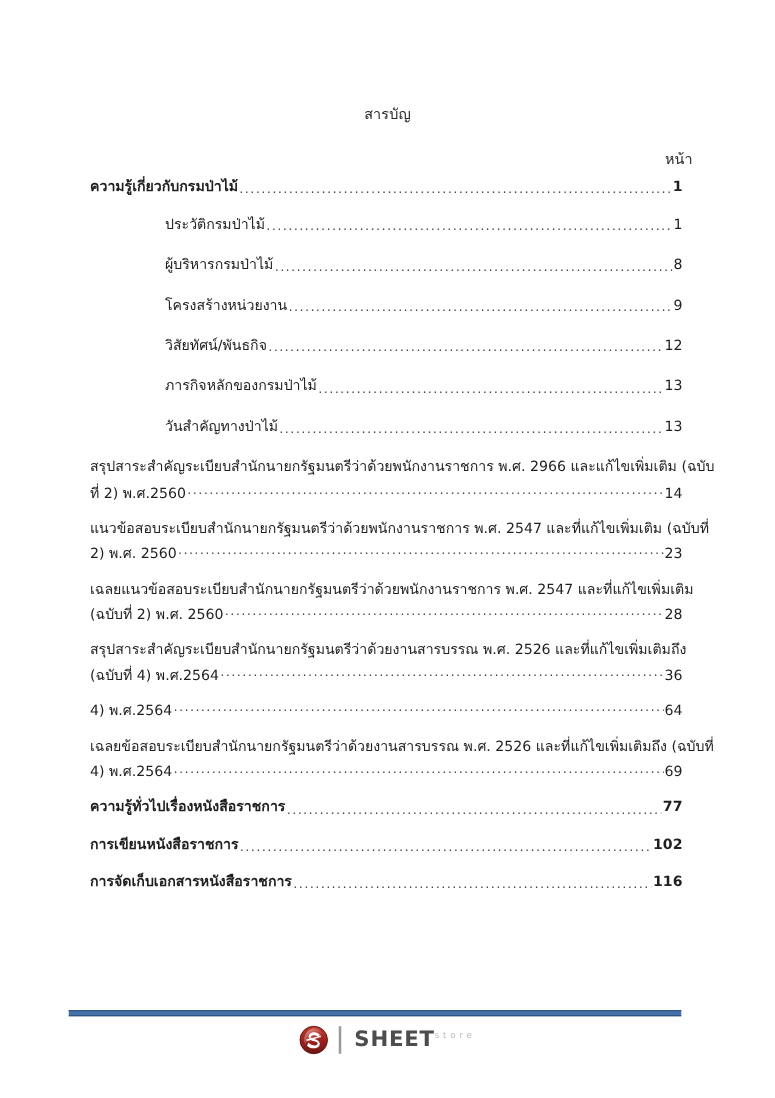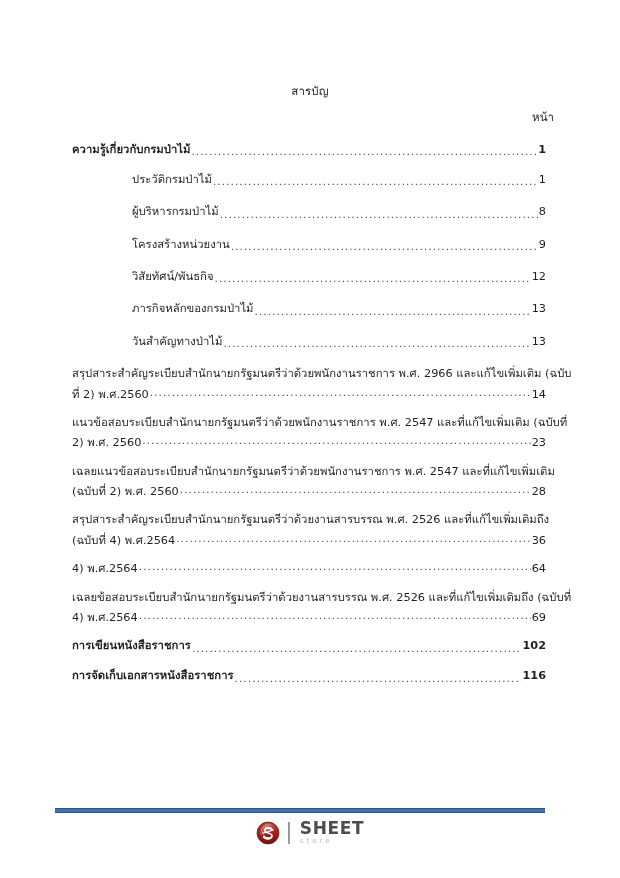--- a/index.html
+++ b/index.html
@@ -32,21 +32,21 @@
     width: 620px;
     text-align: center;
     font-size: 11.5px;
     color: #262626;
     letter-spacing: 0.1px;
   }
 
   
   .page-col-header {
     position: absolute;
-    top: 108px;
+    top: 118px;
     left: 0;
     width: 554px;
     text-align: right;
     font-size: 11.5px;
     color: #262626;
   }
 
   
   .toc {
     position: absolute;
@@ -158,21 +158,20 @@
   .logo-divider {
     width: 2px;
     height: 22px;
     background: #9a9a9a;
     flex: 0 0 auto;
     margin-left: 2px;
   }
 
   .logo-text {
     display: flex;
-    flex-direction: column;
     justify-content: center;
     line-height: 1;
     margin-left: 4px;
   }
 
   .logo-name {
     font-size: 17px;
     font-weight: bold;
     color: #4d4d4d;
     letter-spacing: 0.6px;
@@ -269,20 +268,25 @@
           <span class="toc-page">64</span>
         </div>
       </div>
       <div class="toc-entry level-1 wrap">
         <span class="first-line toc-label">เฉลยข้อสอบระเบียบสำนักนายกรัฐมนตรีว่าด้วยงานสารบรรณ พ.ศ. 2526 และที่แก้ไขเพิ่มเติมถึง (ฉบับที่</span>
         <div class="wrap-inner">
           <span class="toc-label">4) พ.ศ.2564</span>
           <span class="toc-leader"></span>
           <span class="toc-page">69</span>
         </div>
+      </div>
+      <div class="toc-entry level-1 bold">
+        <span class="toc-label">ความรู้ทั่วไปเรื่องหนังสือราชการ</span>
+        <span class="toc-leader"></span>
+        <span class="toc-page">77</span>
       </div>
       <div class="toc-entry level-1 bold">
         <span class="toc-label">การเขียนหนังสือราชการ</span>
         <span class="toc-leader"></span>
         <span class="toc-page">102</span>
       </div>
       <div class="toc-entry level-1 bold">
         <span class="toc-label">การจัดเก็บเอกสารหนังสือราชการ</span>
         <span class="toc-leader"></span>
         <span class="toc-page">116</span>

